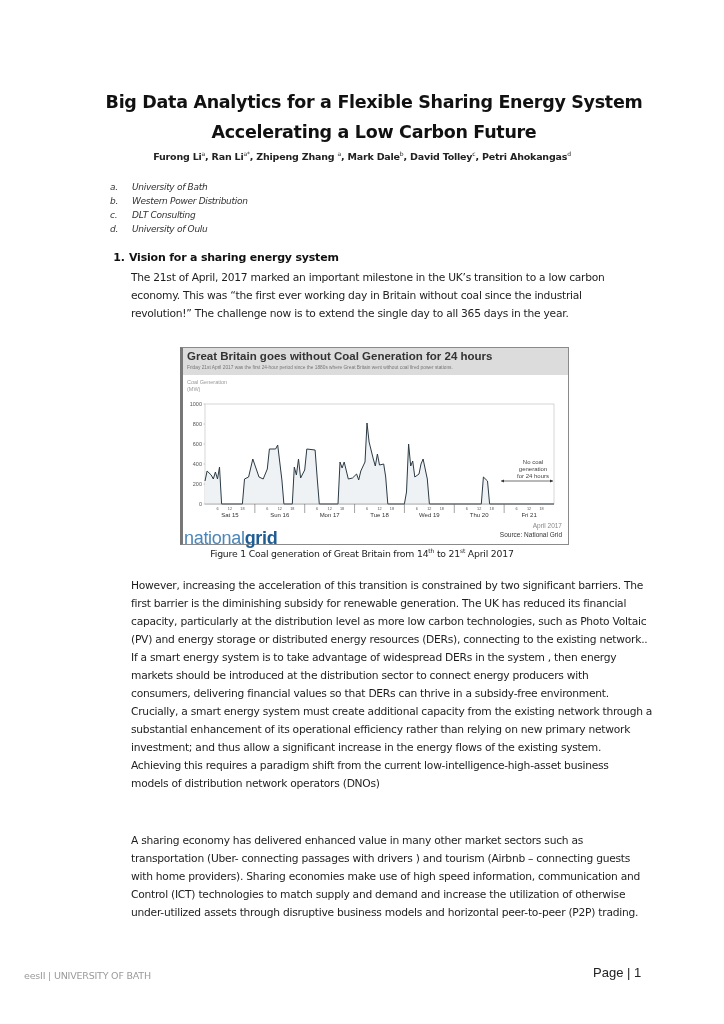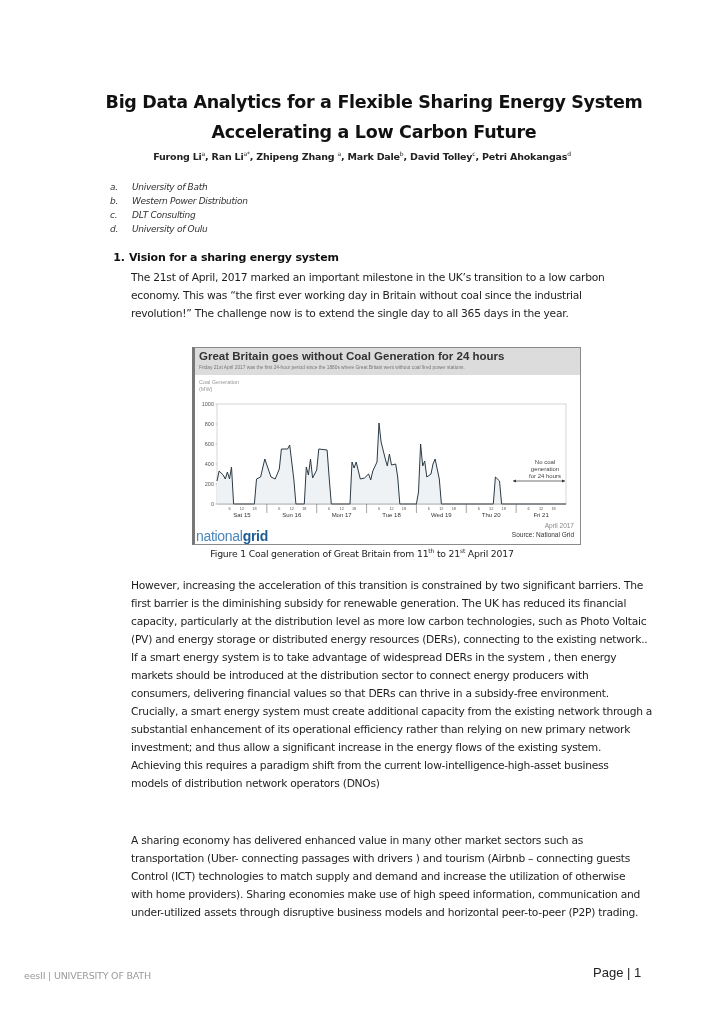--- a/index.html
+++ b/index.html
@@ -13,29 +13,29 @@
              font-family: "DejaVu Sans", sans-serif; font-weight: bold; font-size: 9.5px; color: #222; letter-spacing: -0.2px; }
   .authors sup { font-size: 6px; font-weight: normal; }
   .aff { position: absolute; left: 110px; font-style: italic; font-size: 9px; color: #333;
          font-family: "DejaVu Sans", sans-serif; letter-spacing: -0.3px; }
   .aff .lbl { display: inline-block; width: 22px; }
   .sec { position: absolute; top: 251px; left: 109px; font-family: "DejaVu Sans", sans-serif; font-weight: bold; font-size: 11px; color: #111; letter-spacing: -0.2px; text-align: center; }
   .sec .num { display: inline-block; width: 20px; }
   .para { position: absolute; left: 88px; width: 560px; font-family: "DejaVu Sans", sans-serif;
           font-size: 10.7px; line-height: 18px; color: #1e1e1e; letter-spacing: -0.25px; }
   .para .ln { display: block; white-space: nowrap; margin-left: 43px; }
-  .figure { position: absolute; left: 192px; top: 347px; width: 389px; height: 198px;
+  .figure { position: absolute; left: 180px; top: 347px; width: 389px; height: 198px;
             border: 1px solid #8a8a8a; border-left: 3px solid #777; background: #fff; box-sizing: border-box; padding-left: 16px; }
   .fig-head { position: absolute; left: 0; top: 0; width: 100%; height: 27px; background: #dcdcdc; }
   .fig-title { position: absolute; left: 4px; top: 2px; font-family: "Liberation Sans", sans-serif; font-weight: bold;
                font-size: 11.5px; color: #333; white-space: nowrap; }
   .fig-sub { position: absolute; left: 4px; top: 17px; font-size: 4.8px; color: #777; white-space: nowrap; }
   .fig-ylab { position: absolute; left: 4px; top: 31px; font-size: 5.5px; color: #999; line-height: 7px; }
   .chart-svg { position: absolute; left: 0; top: 0; }
-  .ng-logo { position: absolute; left: 1px; top: 180px; font-family: "Liberation Sans", sans-serif; font-size: 14px; color: #4a86b8; letter-spacing: -0.3px; }
+  .ng-logo { position: absolute; left: 1px; top: 180px; font-family: "Liberation Sans", sans-serif; font-size: 18px; color: #4a86b8; letter-spacing: -0.3px; }
   .ng-logo b { color: #1d5d94; }
   .fig-date { position: absolute; right: 6px; top: 174px; font-size: 6.5px; color: #888; }
   .fig-source { position: absolute; right: 6px; top: 183px; font-size: 6.5px; color: #333; }
   .caption { position: absolute; top: 547px; left: 0; width: 724px; text-align: center;
              font-family: "DejaVu Sans", sans-serif; font-size: 9.3px; color: #222; letter-spacing: -0.2px; }
   .caption sup { font-size: 6px; }
   .footer-left { position: absolute; top: 970px; left: 24px; font-size: 9.5px; color: #9a9a9a; font-family: "DejaVu Sans", sans-serif; letter-spacing: -0.2px; }
   .footer-right { position: absolute; top: 965px; left: 593px; font-size: 13px; color: #222; font-family: Liberation Sans, sans-serif; }
 </style>
 </head>
@@ -144,40 +144,40 @@
     <div>No coal</div>
     <div>generation</div>
     <div>for 24 hours</div>
   </div>
   <div class="ng-logo"><span>national</span><b>grid</b></div>
   <div class="fig-date">April 2017</div>
   <div class="fig-source">Source: National Grid</div>
 </div>
 
 <div class="caption">
-  <span>Figure 1 Coal generation of Great Britain from 11</span><sup>th</sup><span> to 21</span><sup>st</sup><span> April 2017</span>
+  <span>Figure 1 Coal generation of Great Britain from 14</span><sup>th</sup><span> to 21</span><sup>st</sup><span> April 2017</span>
 </div>
 
 <div class="para" style="top:577px">
   <span class="ln">However, increasing the acceleration of this transition is constrained by two significant barriers.  The</span>
   <span class="ln">first barrier is the diminishing subsidy for renewable generation. The UK has reduced its financial</span>
   <span class="ln">capacity, particularly at the distribution level as more low carbon technologies, such as Photo Voltaic</span>
   <span class="ln">(PV) and energy storage or distributed energy resources (DERs), connecting to the existing network..</span>
   <span class="ln">If a smart energy system is to take advantage of widespread DERs in the system , then energy</span>
   <span class="ln">markets should be introduced at the distribution sector to connect energy producers with</span>
   <span class="ln">consumers,  delivering financial values so that DERs can thrive in a subsidy-free environment.</span>
   <span class="ln">Crucially, a smart energy system must create additional capacity from the existing network through a</span>
   <span class="ln">substantial enhancement of its operational efficiency rather than relying on new primary network</span>
   <span class="ln">investment; and thus allow a significant increase in the energy flows of the existing system.</span>
   <span class="ln">Achieving this requires a paradigm shift from the current low-intelligence-high-asset business</span>
   <span class="ln">models of distribution network operators (DNOs)</span>
 </div>
 
 <div class="para" style="top:832px">
   <span class="ln">A sharing economy has delivered enhanced value in many other market sectors such as</span>
   <span class="ln">transportation (Uber- connecting passages with drivers ) and tourism (Airbnb – connecting guests</span>
+  <span class="ln">with home providers).  Sharing economies make use of high speed information, communication and</span>
   <span class="ln">Control (ICT) technologies to match supply and demand and increase the utilization of otherwise</span>
-  <span class="ln">with home providers).  Sharing economies make use of high speed information, communication and</span>
   <span class="ln">under-utilized assets through disruptive business models and horizontal peer-to-peer (P2P) trading.</span>
 </div>
 
 <div class="footer-left">eesII | UNIVERSITY OF BATH</div>
 <div class="footer-right">Page | 1</div>
 
 </body></html>

